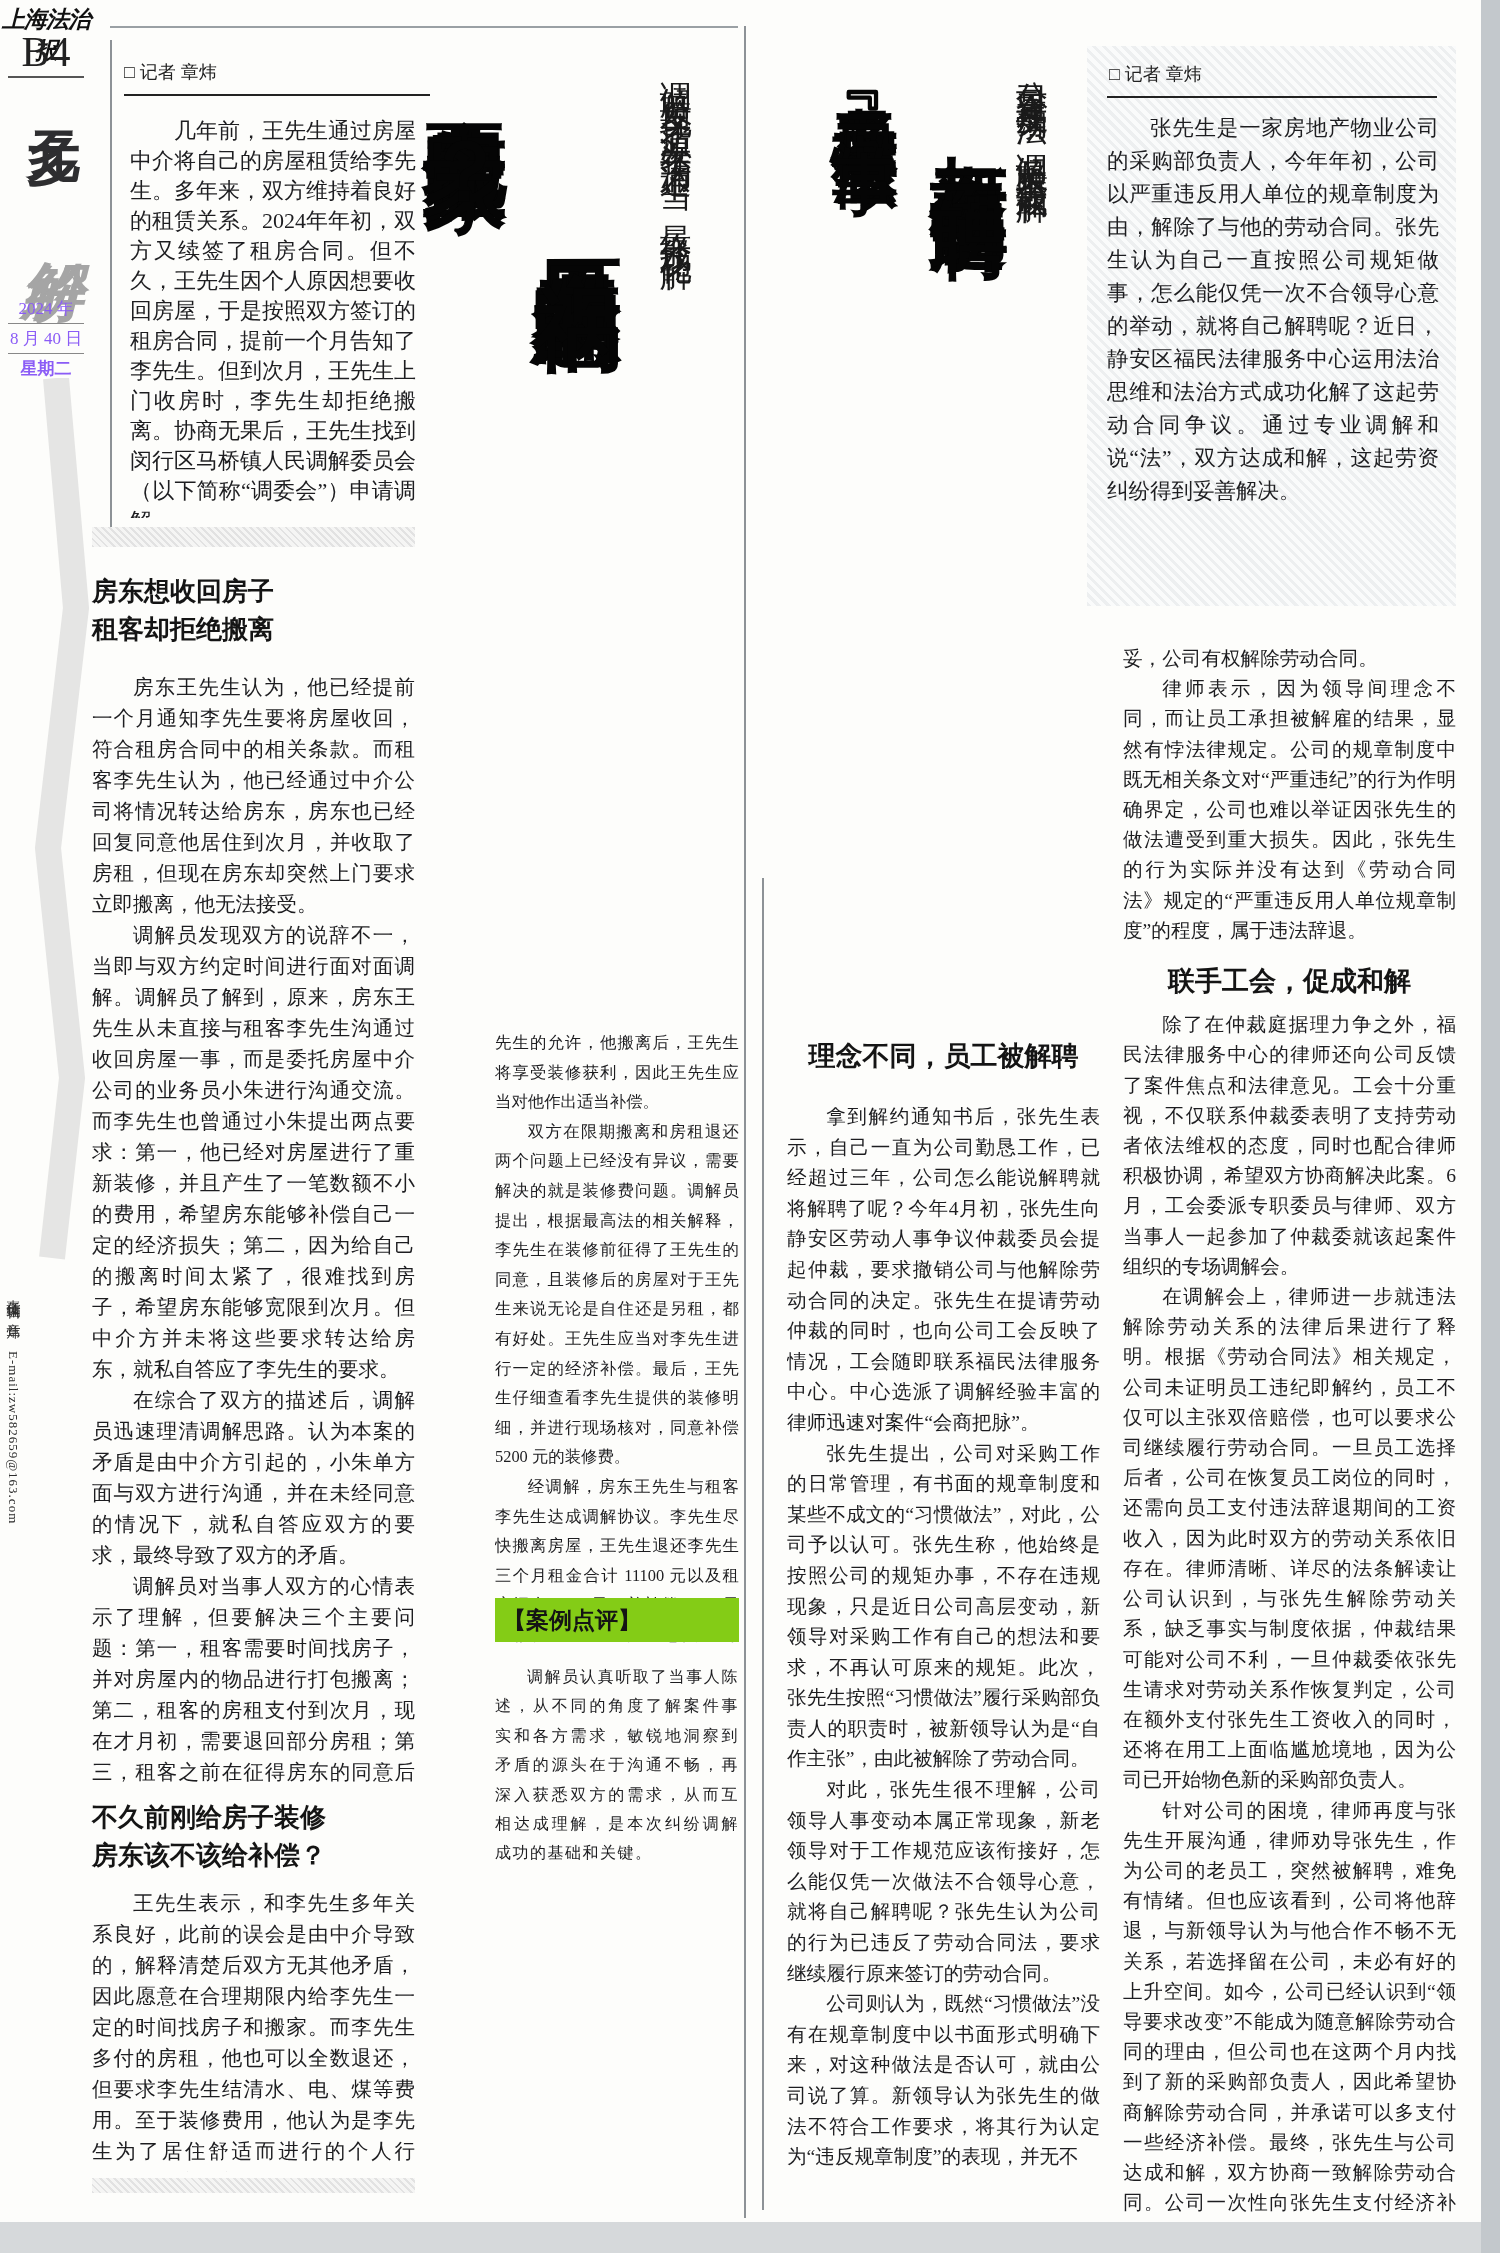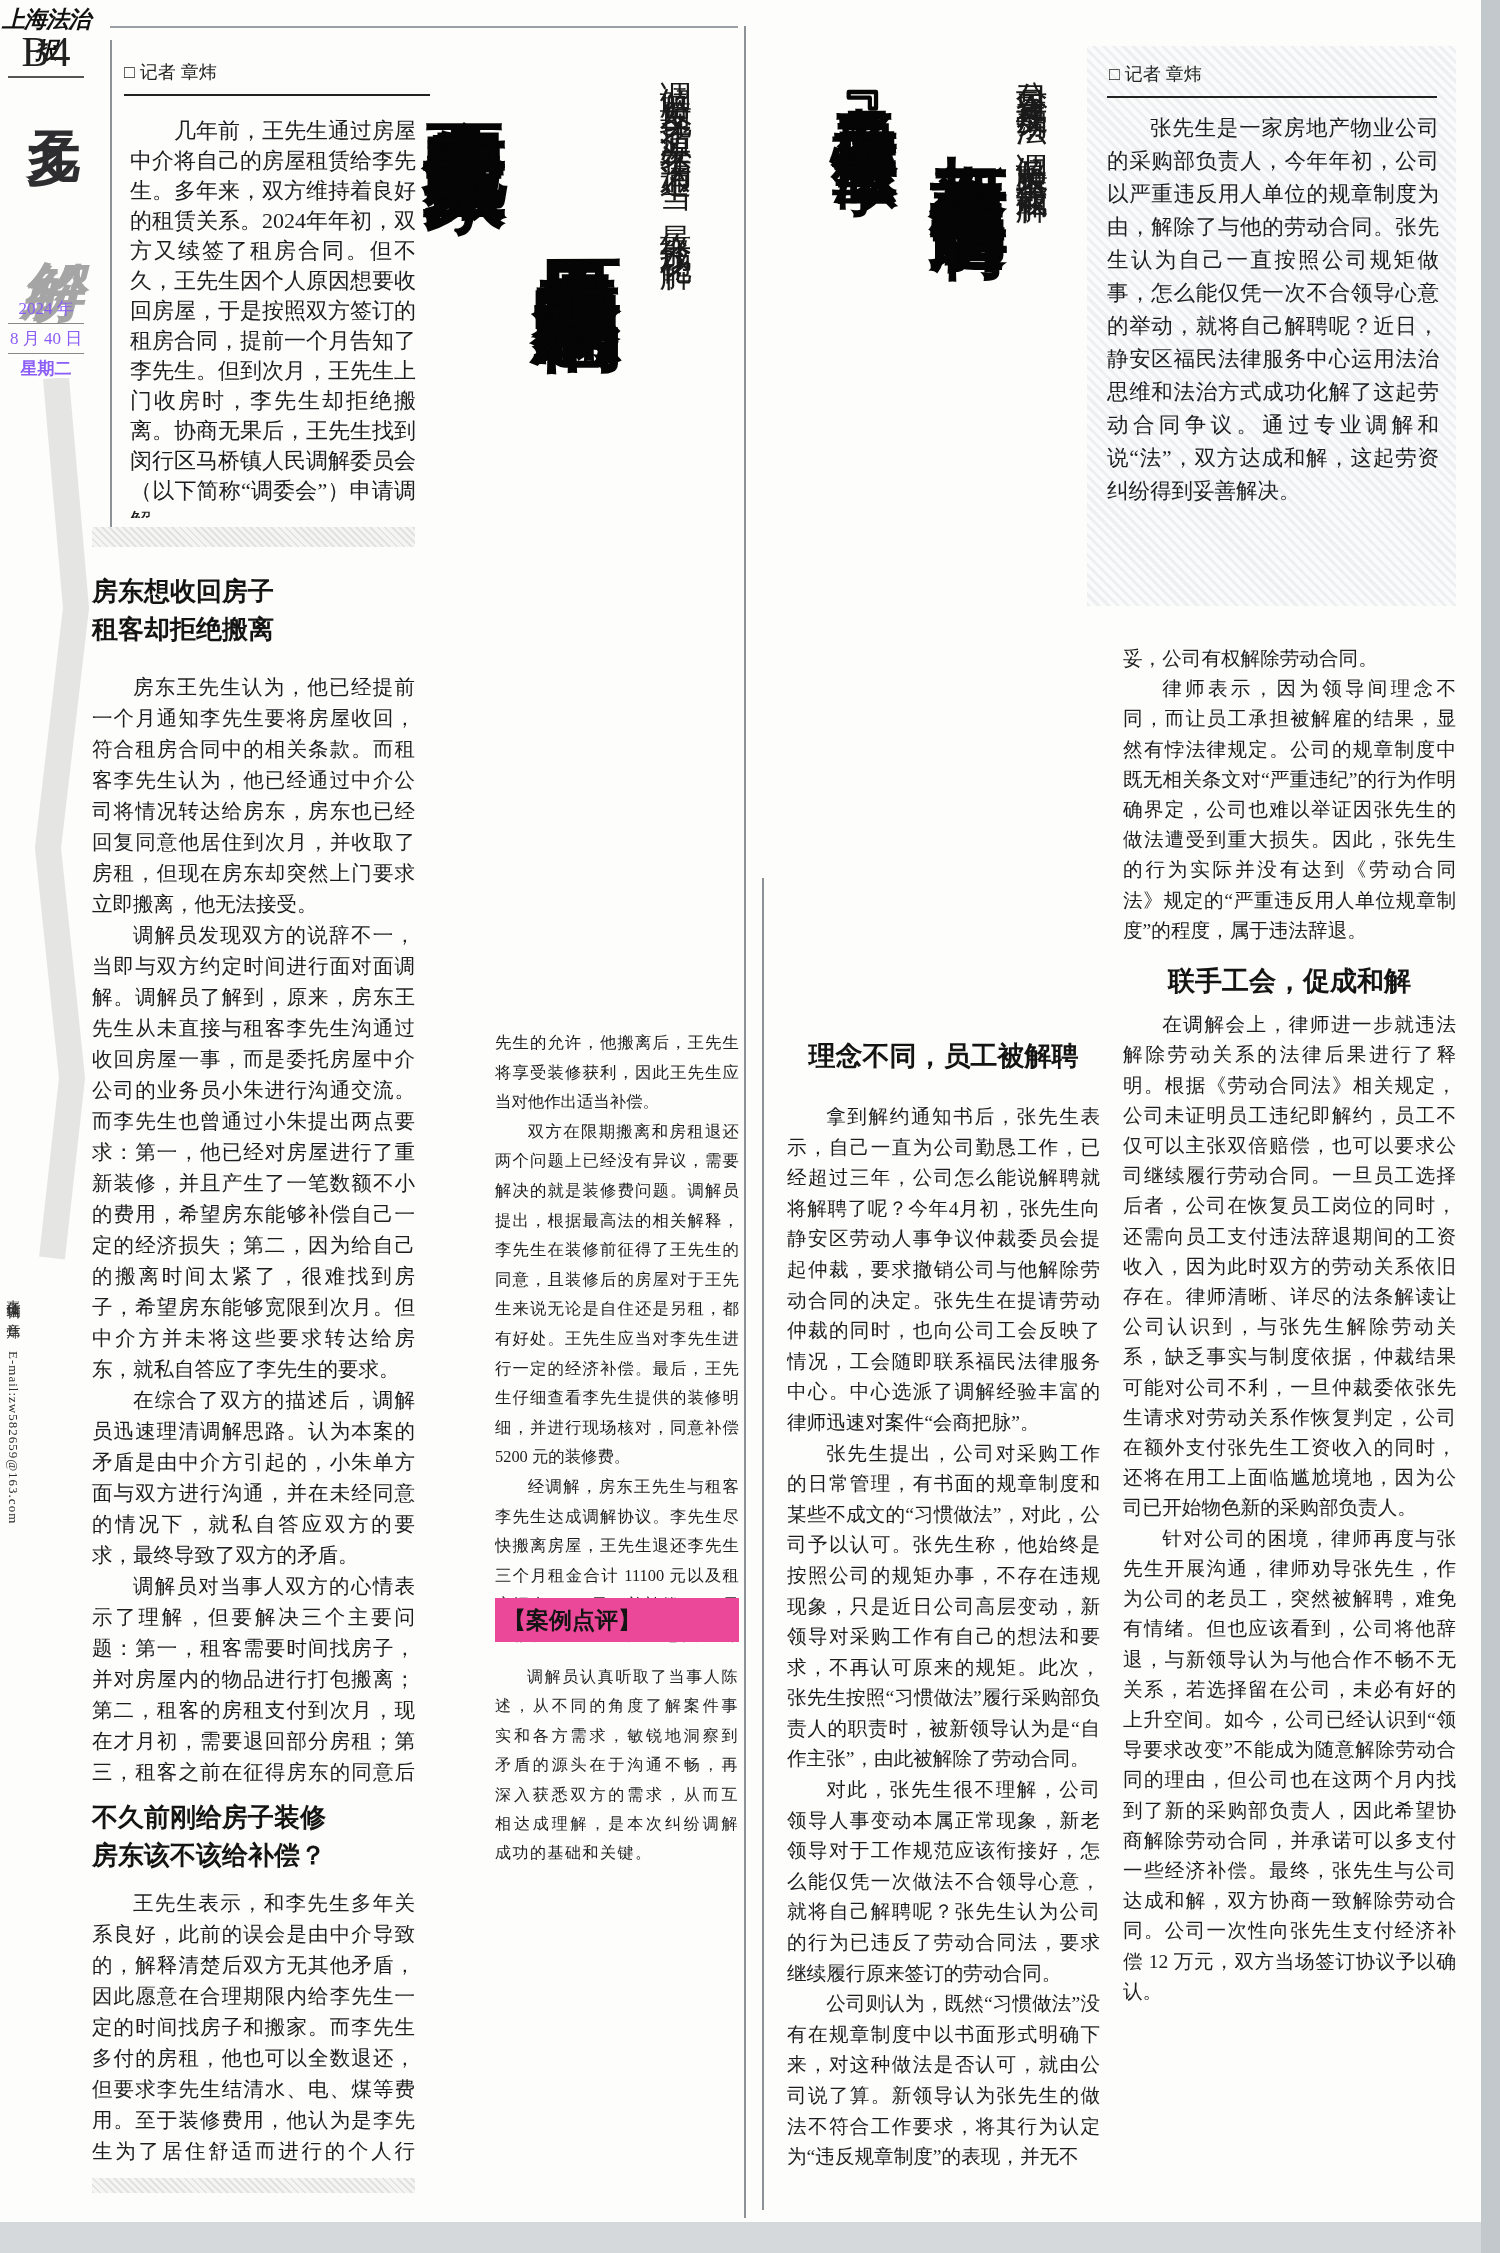--- a/index.html
+++ b/index.html
@@ -33,21 +33,21 @@
   .a1-byline{left:124px;top:60px;width:300px;font-family:"Liberation Sans","DejaVu Sans",sans-serif;
              font-size:18px;color:#222;}
   .a1-byline-rule{left:124px;top:94px;width:306px;height:2px;background:#222;}
   .a1-intro{left:130px;top:116px;width:286px;height:402px;font-size:22px;line-height:30px;}
   .a1-sec-title{width:323px;text-align:left;font-family:"Liberation Sans","DejaVu Sans",sans-serif;
                 font-weight:bold;font-size:26px;line-height:38px;color:#141414;}
   .a1-body{left:92px;width:323px;font-size:20.5px;line-height:31px;}
   .kicker{font-size:32px;color:#1a1a1a;letter-spacing:7px;line-height:1.1;}
   .headline{font-weight:bold;color:#050505;font-family:"Liberation Serif","DejaVu Serif",serif;}
   .colB{left:495px;width:244px;font-size:16.4px;line-height:29.6px;}
-  .comment-hd{left:495px;top:1598px;width:236px;height:44px;background:#ec4899;
+  .comment-hd{left:495px;top:1598px;width:236px;height:44px;background:#84cc16;
               font-family:"Liberation Sans","DejaVu Sans",sans-serif;font-weight:bold;
               font-size:23px;line-height:44px;padding-left:8px;color:#141414;}
   .comment-body{left:495px;top:1662px;width:244px;height:546px;font-size:16px;
                 letter-spacing:1.5px;line-height:29.4px;}
   
   .a2-introbox{left:1087px;top:46px;width:369px;height:560px;
                background:repeating-linear-gradient(45deg,#edeff0 0 3px,#fafbfb 3px 7px);}
   .a2-byline{position:absolute;left:22px;top:16px;font-family:"Liberation Sans","DejaVu Sans",sans-serif;
              font-size:18px;color:#222;}
   .a2-byline-rule{position:absolute;left:20px;top:50px;width:330px;height:1.5px;background:#222;}
@@ -152,20 +152,21 @@
       </div>
   </div>
 
   <div class="abs colE justify clip">
     <div>
         <p class="cont">妥，公司有权解除劳动合同。</p>
         <p>律师表示，因为领导间理念不同，而让员工承担被解雇的结果，显然有悖法律规定。公司的规章制度中既无相关条文对“严重违纪”的行为作明确界定，公司也难以举证因张先生的做法遭受到重大损失。因此，张先生的行为实际并没有达到《劳动合同法》规定的“严重违反用人单位规章制度”的程度，属于违法辞退。</p>
       </div>
     <h3 class="a2-sec-title">联手工会，促成和解</h3>
     <div>
+        <p>除了在仲裁庭据理力争之外，福民法律服务中心的律师还向公司反馈了案件焦点和法律意见。工会十分重视，不仅联系仲裁委表明了支持劳动者依法维权的态度，同时也配合律师积极协调，希望双方协商解决此案。6月，工会委派专职委员与律师、双方当事人一起参加了仲裁委就该起案件组织的专场调解会。</p>
         <p>在调解会上，律师进一步就违法解除劳动关系的法律后果进行了释明。根据《劳动合同法》相关规定，公司未证明员工违纪即解约，员工不仅可以主张双倍赔偿，也可以要求公司继续履行劳动合同。一旦员工选择后者，公司在恢复员工岗位的同时，还需向员工支付违法辞退期间的工资收入，因为此时双方的劳动关系依旧存在。律师清晰、详尽的法条解读让公司认识到，与张先生解除劳动关系，缺乏事实与制度依据，仲裁结果可能对公司不利，一旦仲裁委依张先生请求对劳动关系作恢复判定，公司在额外支付张先生工资收入的同时，还将在用工上面临尴尬境地，因为公司已开始物色新的采购部负责人。</p>
         <p>针对公司的困境，律师再度与张先生开展沟通，律师劝导张先生，作为公司的老员工，突然被解聘，难免有情绪。但也应该看到，公司将他辞退，与新领导认为与他合作不畅不无关系，若选择留在公司，未必有好的上升空间。如今，公司已经认识到“领导要求改变”不能成为随意解除劳动合同的理由，但公司也在这两个月内找到了新的采购部负责人，因此希望协商解除劳动合同，并承诺可以多支付一些经济补偿。最终，张先生与公司达成和解，双方协商一致解除劳动合同。公司一次性向张先生支付经济补偿 12 万元，双方当场签订协议予以确认。</p>
       </div>
   </div>
 
   <div class="abs" style="left:0;top:2222px;width:1500px;height:31px;background:#d6d9db;"></div>
   <div class="abs" style="left:1481px;top:0;width:19px;height:2253px;background:#c3c8cc;"></div>
 </div>
 
 </body></html>

